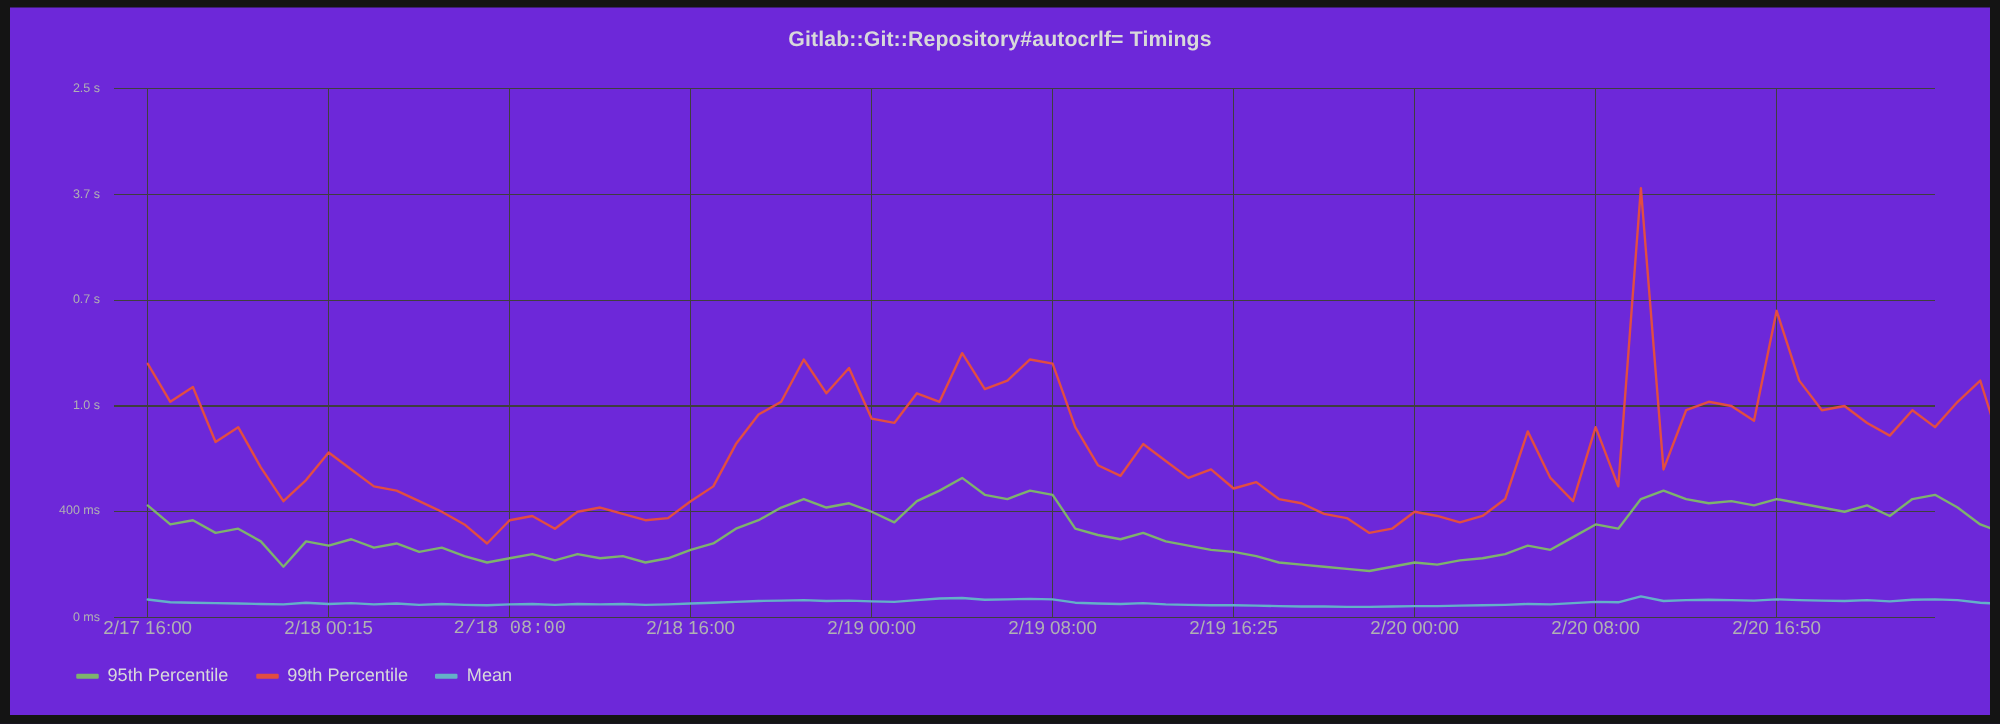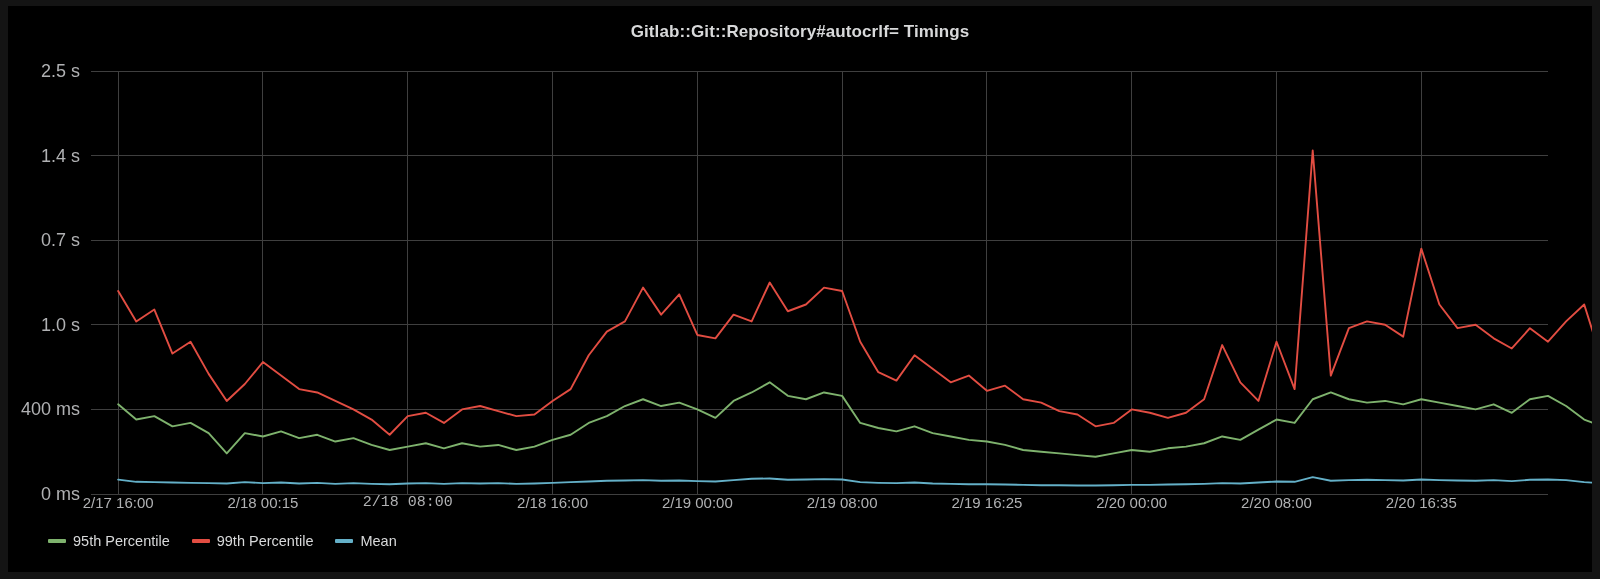--- a/index.html
+++ b/index.html
@@ -13,21 +13,21 @@
     overflow: hidden;
     font-family: "Liberation Sans", sans-serif;
   }
 
   #panel {
     position: absolute;
     left: 8px;
     top: 6px;
     width: 1584px;
     height: 566px;
-    background: #000000;
+    background: #6d28d9;
     box-sizing: border-box;
   }
 
   #panel-title {
     position: absolute;
     left: 0;
     top: 16px;
     width: 100%;
     text-align: center;
     color: #d8d9da;
@@ -49,21 +49,21 @@
     position: absolute;
     left: 0;
     top: 0;
   }
 
   .ytick-label {
     position: absolute;
     right: 0;
     transform: translateY(-50%);
     color: #b0b1b3;
-    font-size: 18px;
+    font-size: 10px;
     white-space: nowrap;
     user-select: none;
   }
   #y-axis {
     position: absolute;
     left: 0;
     top: 0;
     width: 72px;
     height: 470px;
   }
@@ -79,21 +79,21 @@
   #x-axis {
     position: absolute;
     left: 0;
     top: 488px;
     width: 1584px;
     height: 24px;
   }
 
   #legend {
     position: absolute;
-    left: 40px;
+    left: 53px;
     top: 527px;
     display: flex;
     align-items: center;
     gap: 22px;
   }
   .legend-item {
     display: flex;
     align-items: center;
     gap: 7px;
     cursor: pointer;
@@ -141,36 +141,36 @@
           <polyline points="110.15,427.62 128.25,429.82 146.35,430.16 164.45,430.49 182.55,430.83 200.65,431.17 218.75,431.51 236.84,430.16 254.94,431.17 273.04,430.49 291.14,431.51 309.24,430.83 327.34,431.85 345.44,431.17 363.54,431.85 381.64,432.19 399.74,431.51 417.84,431.17 435.94,431.85 454.04,431.17 472.14,431.51 490.24,431.17 508.34,431.85 526.43,431.51 544.53,430.83 562.63,430.16 580.73,429.48 598.83,428.80 616.93,428.46 635.03,428.13 653.13,428.80 671.23,428.46 689.33,429.14 707.43,429.48 725.53,428.13 743.63,426.77 761.73,426.43 779.83,427.79 797.93,427.45 816.02,427.11 834.12,427.45 852.22,430.16 870.32,430.83 888.42,431.17 906.52,430.49 924.62,431.51 942.72,431.85 960.82,432.19 978.92,432.19 997.02,432.52 1015.12,432.86 1033.22,433.20 1051.32,433.20 1069.42,433.54 1087.52,433.54 1105.61,433.20 1123.71,432.86 1141.81,432.86 1159.91,432.52 1178.01,432.19 1196.11,431.85 1214.21,431.17 1232.31,431.51 1250.41,430.49 1268.51,429.48 1286.61,429.82 1304.71,425.08 1322.81,428.80 1340.91,428.13 1359.01,427.79 1377.11,428.13 1395.20,428.46 1413.30,427.45 1431.40,428.13 1449.50,428.46 1467.60,428.80 1485.70,428.13 1503.80,429.14 1521.90,427.79 1540.00,427.45 1558.10,428.13 1576.20,430.16 1594.30,431.17 1612.40,432.19 1630.50,431.51 1648.60,432.19 1666.70,431.85 1684.80,432.52 1702.89,432.86 1720.99,432.19 1739.09,433.20 1757.19,432.52 1775.29,441.32 1793.39,441.32 1811.49,441.32 1829.59,441.32 1847.69,441.32 1865.79,441.32 1883.89,441.32 1901.99,441.32" fill="none" stroke="#64b0c8" stroke-width="1.9" stroke-linejoin="round" stroke-linecap="round"></polyline>
           <polyline points="110.15,352.32 128.25,367.55 146.35,364.17 164.45,374.32 182.55,370.94 200.65,381.09 218.75,401.39 236.84,381.09 254.94,384.47 273.04,379.40 291.14,386.16 309.24,382.78 327.34,389.55 345.44,386.16 363.54,392.93 381.64,398.01 399.74,394.62 417.84,391.24 435.94,396.32 454.04,391.24 472.14,394.62 490.24,392.93 508.34,398.01 526.43,394.62 544.53,387.86 562.63,382.78 580.73,370.94 598.83,364.17 616.93,354.02 635.03,347.25 653.13,354.02 671.23,350.63 689.33,357.40 707.43,365.86 725.53,348.94 743.63,340.48 761.73,330.33 779.83,343.86 797.93,347.25 816.02,340.48 834.12,343.86 852.22,370.94 870.32,376.01 888.42,379.40 906.52,374.32 924.62,381.09 942.72,384.47 960.82,387.86 978.92,389.55 997.02,392.93 1015.12,398.01 1033.22,399.70 1051.32,401.39 1069.42,403.08 1087.52,404.78 1105.61,401.39 1123.71,398.01 1141.81,399.70 1159.91,396.32 1178.01,394.62 1196.11,391.24 1214.21,384.47 1232.31,387.86 1250.41,377.70 1268.51,367.55 1286.61,370.94 1304.71,347.25 1322.81,340.48 1340.91,347.25 1359.01,350.63 1377.11,348.94 1395.20,352.32 1413.30,347.25 1431.40,350.63 1449.50,354.02 1467.60,357.40 1485.70,352.32 1503.80,360.78 1521.90,347.25 1540.00,343.86 1558.10,354.02 1576.20,367.55 1594.30,374.32 1612.40,382.78 1630.50,374.32 1648.60,381.09 1666.70,377.70 1684.80,384.47 1702.89,387.86 1720.99,381.09 1739.09,391.24 1757.19,382.78 1775.29,442.00 1793.39,442.00 1811.49,442.00 1829.59,442.00 1847.69,442.00 1865.79,442.00 1883.89,442.00 1901.99,442.00" fill="none" stroke="#7eb26d" stroke-width="1.9" stroke-linejoin="round" stroke-linecap="round"></polyline>
           <polyline points="110.15,238.96 128.25,269.42 146.35,257.57 164.45,301.56 182.55,289.72 200.65,321.87 218.75,348.94 236.84,332.02 254.94,310.02 273.04,323.56 291.14,337.10 309.24,340.48 327.34,348.94 345.44,357.40 363.54,367.55 381.64,382.78 399.74,364.17 417.84,360.78 435.94,370.94 454.04,357.40 472.14,354.02 490.24,359.09 508.34,364.17 526.43,362.48 544.53,348.94 562.63,337.10 580.73,303.26 598.83,279.57 616.93,269.42 635.03,235.58 653.13,262.65 671.23,242.34 689.33,282.95 707.43,286.34 725.53,262.65 743.63,269.42 761.73,230.50 779.83,259.26 797.93,252.50 816.02,235.58 834.12,238.96 852.22,289.72 870.32,320.18 888.42,328.64 906.52,303.26 924.62,316.79 942.72,330.33 960.82,323.56 978.92,338.79 997.02,333.71 1015.12,347.25 1033.22,350.63 1051.32,359.09 1069.42,362.48 1087.52,374.32 1105.61,370.94 1123.71,357.40 1141.81,360.78 1159.91,365.86 1178.01,360.78 1196.11,347.25 1214.21,293.10 1232.31,330.33 1250.41,348.94 1268.51,289.72 1286.61,337.10 1304.71,98.52 1322.81,323.56 1340.91,276.18 1359.01,269.42 1377.11,272.80 1395.20,284.64 1413.30,196.66 1431.40,252.50 1449.50,276.18 1467.60,272.80 1485.70,286.34 1503.80,296.49 1521.90,276.18 1540.00,289.72 1558.10,269.42 1576.20,252.50 1594.30,310.02 1612.40,320.18 1630.50,306.64 1648.60,316.79 1666.70,337.10 1684.80,310.02 1702.89,323.56 1720.99,316.79 1739.09,340.48 1757.19,337.10 1775.29,442.00 1793.39,442.00 1811.49,442.00 1829.59,442.00 1847.69,442.00 1865.79,442.00 1883.89,442.00 1901.99,442.00" fill="none" stroke="#e24d42" stroke-width="1.9" stroke-linejoin="round" stroke-linecap="round"></polyline>
         </g>
     </svg>
     <div id="y-axis">
         <div class="ytick-label" style="top: 442px;">0 ms</div>
         <div class="ytick-label" style="top: 357.4px;">400 ms</div>
         <div class="ytick-label" style="top: 272.8px;">1.0 s</div>
         <div class="ytick-label" style="top: 188.2px;">0.7 s</div>
-        <div class="ytick-label" style="top: 103.6px;">1.4 s</div>
+        <div class="ytick-label" style="top: 103.6px;">3.7 s</div>
         <div class="ytick-label" style="top: 19px;">2.5 s</div>
       </div>
   </div>
 
   <div id="x-axis">
       <div class="xtick-label" style="left: 110.149px;">2/17 16:00</div>
       <div class="xtick-label" style="left: 254.944px;">2/18 00:15</div>
       <div class="xtick-label" style="left: 399.739px; font-family: Liberation Mono, monospace;">2/18 08:00</div>
       <div class="xtick-label" style="left: 544.534px;">2/18 16:00</div>
       <div class="xtick-label" style="left: 689.329px;">2/19 00:00</div>
       <div class="xtick-label" style="left: 834.124px;">2/19 08:00</div>
       <div class="xtick-label" style="left: 978.919px;">2/19 16:25</div>
       <div class="xtick-label" style="left: 1123.71px;">2/20 00:00</div>
       <div class="xtick-label" style="left: 1268.51px;">2/20 08:00</div>
-      <div class="xtick-label" style="left: 1413.3px;">2/20 16:35</div>
+      <div class="xtick-label" style="left: 1413.3px;">2/20 16:50</div>
     </div>
 
   <div id="legend">
       <div class="legend-item">
         <span class="legend-swatch" style="background: rgb(126, 178, 109);"></span>
         <span class="legend-label">95th Percentile</span>
       </div>
       <div class="legend-item">
         <span class="legend-swatch" style="background: rgb(226, 77, 66);"></span>
         <span class="legend-label">99th Percentile</span>

